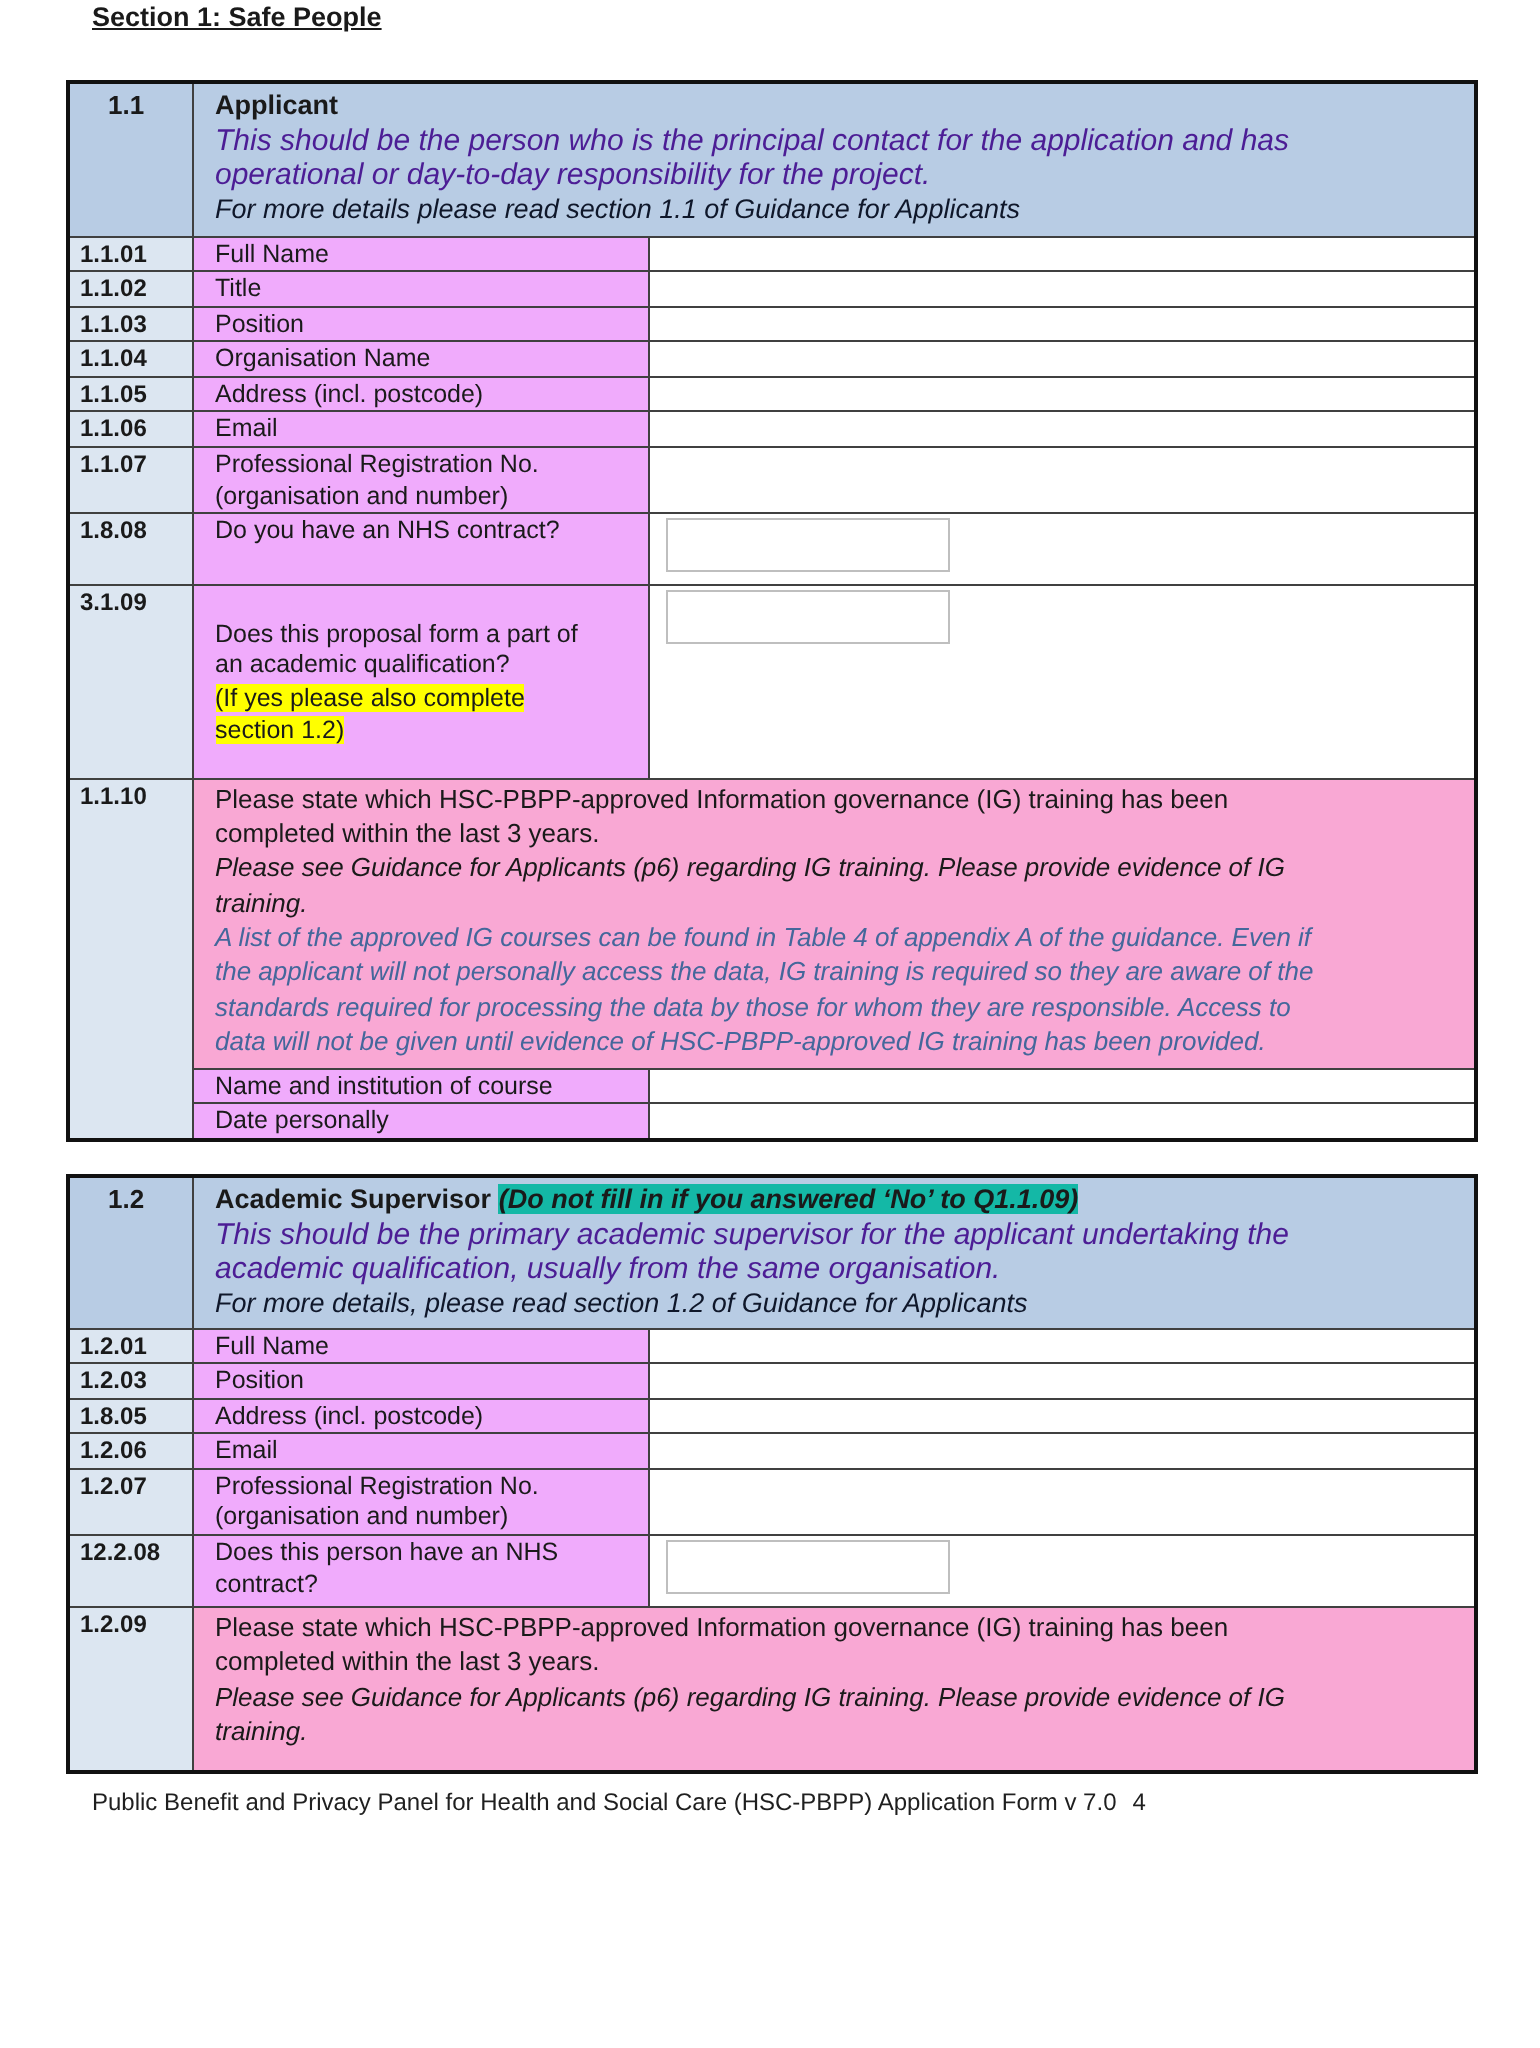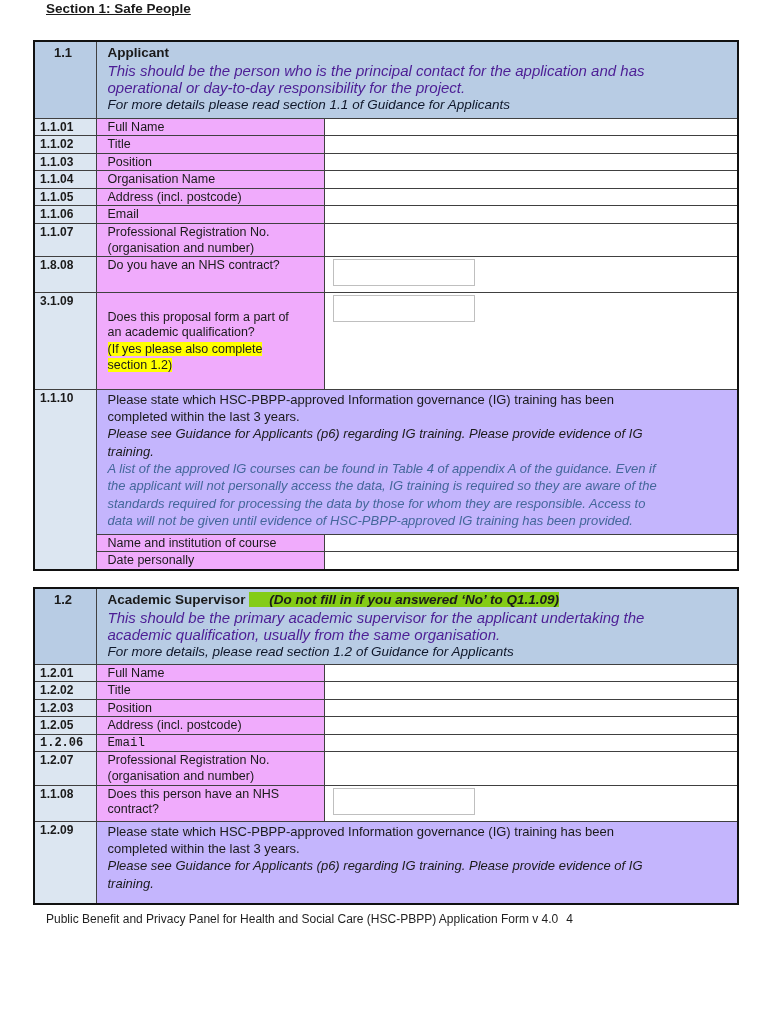--- a/index.html
+++ b/index.html
@@ -23,29 +23,29 @@
   .col2{width:228px;}
   .col3{width:414px;}
 
   .hdr-id{background:#b8cce4;font-size:13px;font-weight:bold;padding:3px 4px 0 19px;}
   .hdr-body{background:#b8cce4;padding:2px 14px 3px 11px;}
   .hdr-title-line{font-size:13.5px;line-height:17.5px;}
   .hdr-title{font-weight:bold;}
   .blue-italic{font-style:italic;color:#4c1d95;font-size:15px;line-height:17.2px;white-space:pre-line;}
   .dark-italic{font-style:italic;color:#0f172a;font-size:13.5px;line-height:17.2px;}
   .hl{background:#ffff00;}
-  .hl-bold-italic{background:#84cc16;font-style:italic;font-weight:bold;padding-left:20px;}
+  .hl-bold-italic{background:#14b8a6;font-style:italic;font-weight:bold;}
 
   .c-num{background:#dce6f1;font-size:12px;font-weight:bold;padding:1px 3px 0 5px;line-height:15px;}
   .c-label{background:#f0abfc;font-size:12.5px;padding:1px 6px 0 11px;line-height:15.6px;white-space:pre-line;}
   .c-ans{background:#ffffff;}
   .hl-wrap{margin-top:1px;}
   .hl-wrap .hl{font-size:12.5px;line-height:15.6px;white-space:pre-line;}
 
-  .big-cell{background:#c4b5fd;padding:1px 14px 2px 11px;font-size:13px;line-height:17.3px;}
+  .big-cell{background:#f9a8d4;padding:1px 14px 2px 11px;font-size:13px;line-height:17.3px;}
   .t-main{white-space:pre-line;}
   .t-italic{font-style:italic;white-space:pre-line;}
   .t-blue{font-style:italic;color:#44679b;white-space:pre-line;}
 
   .input-box{
     width:140px;height:25px;background:#ffffff;border:1px solid #bfbfbf;
     margin:2px 0 0 8px;
   }
   .footer{font-size:12px;margin:7px 0 0 13px;color:#1f1f1f;line-height:15px;}
   .footer .pagenum{margin-left:8px;}
@@ -170,63 +170,58 @@
 academic qualification, usually from the same organisation.</div>
             <div class="dark-italic">For more details, please read section 1.2 of Guidance for Applicants</div>
           </td>
         </tr>
 
         <tr style="height:16px;">
           <td class="c-num">1.2.01</td>
           <td class="c-label">Full Name</td>
           <td class="c-ans"></td>
         </tr>
-        <tr style="height:16px;">
-          <td class="c-num">1.2.02</td>
-          <td class="c-label">Title</td>
-          <td class="c-ans"></td>
-        </tr>
         <tr style="height:17px;">
           <td class="c-num">1.2.03</td>
           <td class="c-label">Position</td>
           <td class="c-ans"></td>
         </tr>
         <tr style="height:16px;">
-          <td class="c-num">1.2.05</td>
+          <td class="c-num">1.8.05</td>
           <td class="c-label">Address (incl. postcode)</td>
           <td class="c-ans"></td>
         </tr>
-        <tr style="height:17px;font-family:Liberation Mono, monospace;">
+        <tr style="height:17px;">
           <td class="c-num">1.2.06</td>
           <td class="c-label">Email</td>
           <td class="c-ans"></td>
         </tr>
         <tr style="height:33px;">
           <td class="c-num">1.2.07</td>
           <td class="c-label">Professional Registration No.
 (organisation and number)</td>
           <td class="c-ans"></td>
         </tr>
         <tr style="height:36px;">
-          <td class="c-num">1.1.08</td>
+          <td class="c-num">12.2.08</td>
           <td class="c-label">Does this person have an NHS
 contract?</td>
           <td class="c-ans">
             <div class="input-box"></div>
           </td>
         </tr>
 
         <tr>
           <td class="c-num">1.2.09</td>
           <td colspan="2" class="big-cell" style="height:78px;">
             <div class="t-main">Please state which HSC-PBPP-approved Information governance (IG) training has been
 completed within the last 3 years.</div>
             <div class="t-italic">Please see Guidance for Applicants (p6) regarding IG training. Please provide evidence of IG
 training.</div>
           </td>
         </tr>
       </tbody>
     </table>
 
-    <p class="footer"><span>Public Benefit and Privacy Panel for Health and Social Care (HSC-PBPP) Application Form v 4.0</span><span class="pagenum">4</span></p>
+    <p class="footer"><span>Public Benefit and Privacy Panel for Health and Social Care (HSC-PBPP) Application Form v 7.0</span><span class="pagenum">4</span></p>
 
   </div>
 </div>
 
 </body></html>

